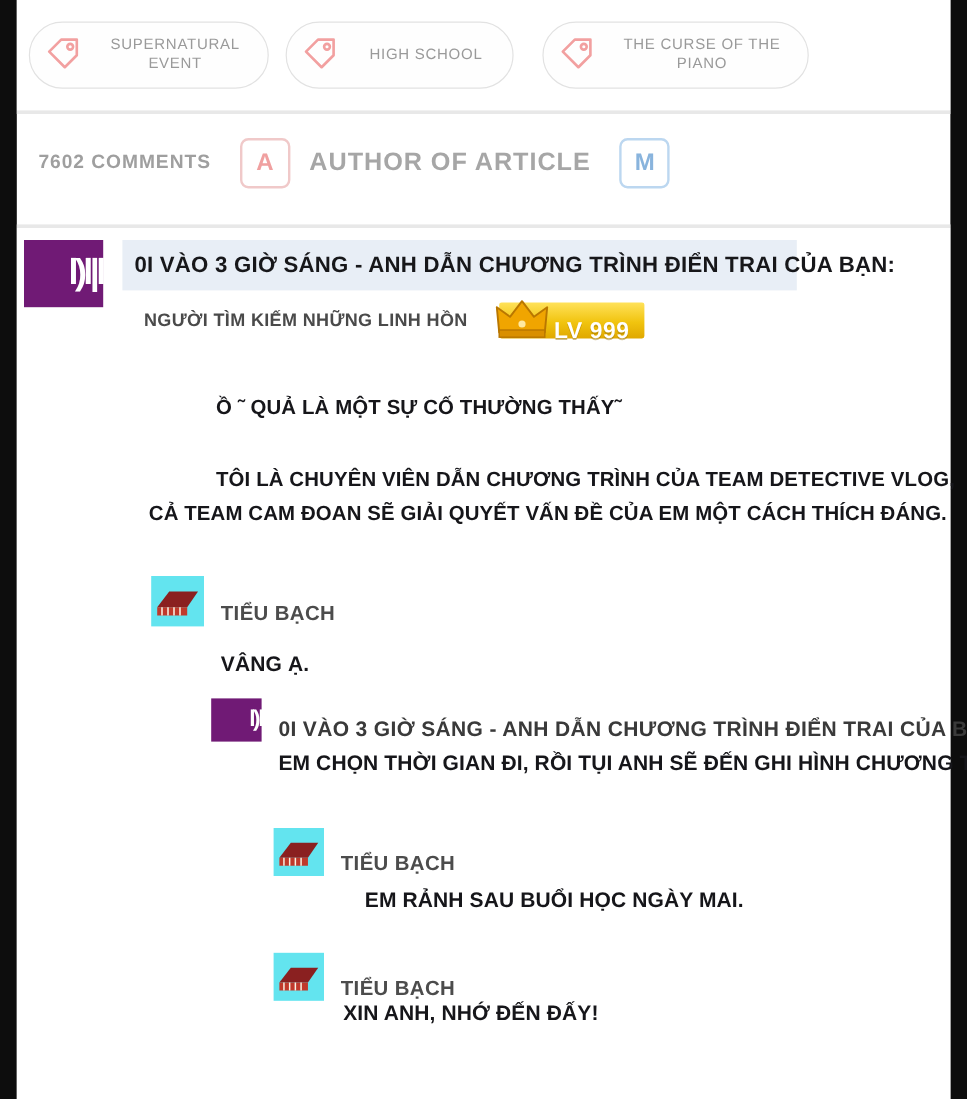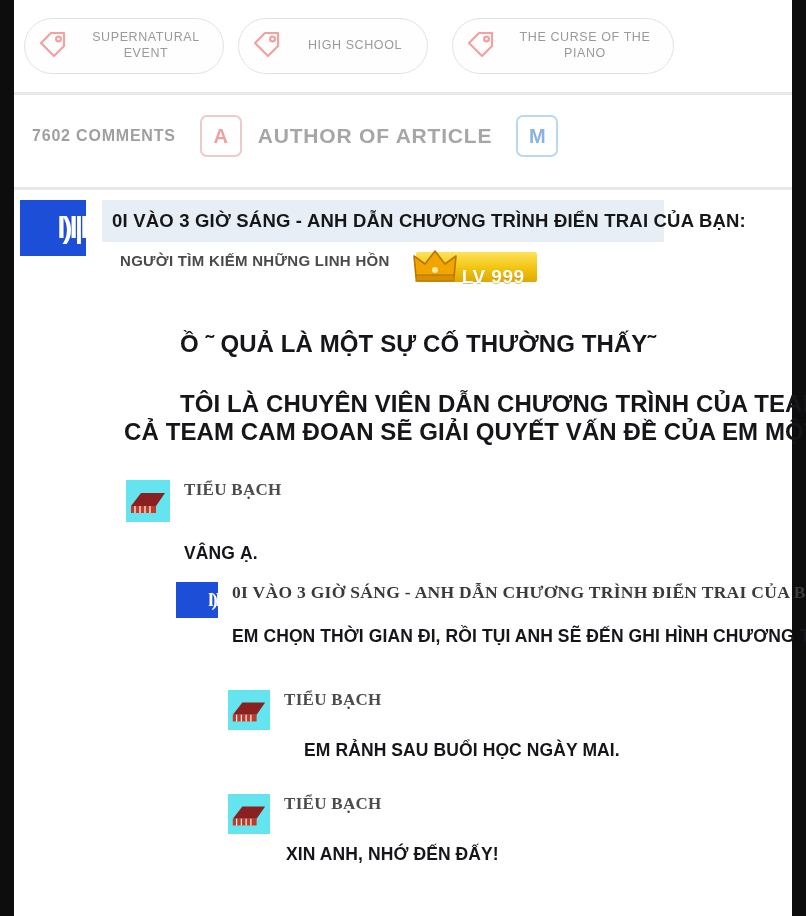--- a/index.html
+++ b/index.html
@@ -129,21 +129,21 @@
   
   .post {
     position: absolute;
     left: 0; top: 190px;
     width: 778px;
     bottom: 0;
     background: #fff;
   }
 
   .avatar {
-    background: #1d4ed8;
+    background: #701a75;
     display: flex;
     align-items: center;
     justify-content: center;
     color: #ffffff;
     font-weight: bold;
     box-sizing: border-box;
     padding-left: 42px;
   }
   .avatar-main {
     position: absolute;
@@ -168,20 +168,21 @@
     font-weight: bold;
     letter-spacing: 0.2px;
     white-space: nowrap;
     text-transform: uppercase;
   }
 
   .subtitle-row {
     position: absolute;
     left: 106px; top: 62px;
     display: flex;
+    align-items: center;
   }
   .subtitle {
     color: #4a4a4a;
     font-size: 15px;
     font-weight: bold;
     letter-spacing: 0.3px;
     text-transform: uppercase;
   }
   .lv-badge {
     margin-left: 26px;
@@ -206,36 +207,35 @@
     font-weight: bold;
     letter-spacing: 0.5px;
     text-shadow: 0 1px 0 rgba(150,110,0,.45);
     margin-top: 20px;
   }
 
   
   .body-line {
     position: absolute;
     color: #16161a;
-    font-size: 24px;
+    font-size: 17px;
     font-weight: bold;
     letter-spacing: 0.1px;
     white-space: nowrap;
     text-transform: uppercase;
   }
   #bl0 { left: 166px; top: 140px; }
   #bl1 { left: 166px; top: 200px; }
   #bl2 { left: 110px; top: 228px; }
 
   
   .reply { position: absolute; }
   .reply-head {
     display: flex;
-    align-items: flex-start;
-    font-family: Liberation Serif, serif;
+    align-items: flex-end;
   }
   .piano-av {
     width: 44px; height: 42px;
     background: #63e4ef;
     position: relative;
     flex: 0 0 auto;
     overflow: hidden;
   }
   .piano-av.small { width: 42px; height: 40px; }
   .reply-name {
@@ -263,21 +263,21 @@
     width: 42px; height: 36px;
     font-size: 19px; letter-spacing: -2px;
   }
   #reply1 .reply-name { color: #3a3a3a; font-size: 17.5px; }
   #reply1 .reply-text { margin-top: 8px; margin-left: 56px; }
 
   #reply2 { left: 214px; top: 500px; }
   #reply2 .reply-text { margin-top: 10px; margin-left: 76px; }
 
   #reply3 { left: 214px; top: 604px; }
-  #reply3 .reply-text { margin-top: 10px; margin-left: 58px; }
+  #reply3 .reply-text { margin-left: 58px; }
 </style>
 </head>
 <body>
 
 <div class="page">
 
   <div class="tag-row">
 
     <div class="tag" id="tag0">
       <span class="tag-icon">

